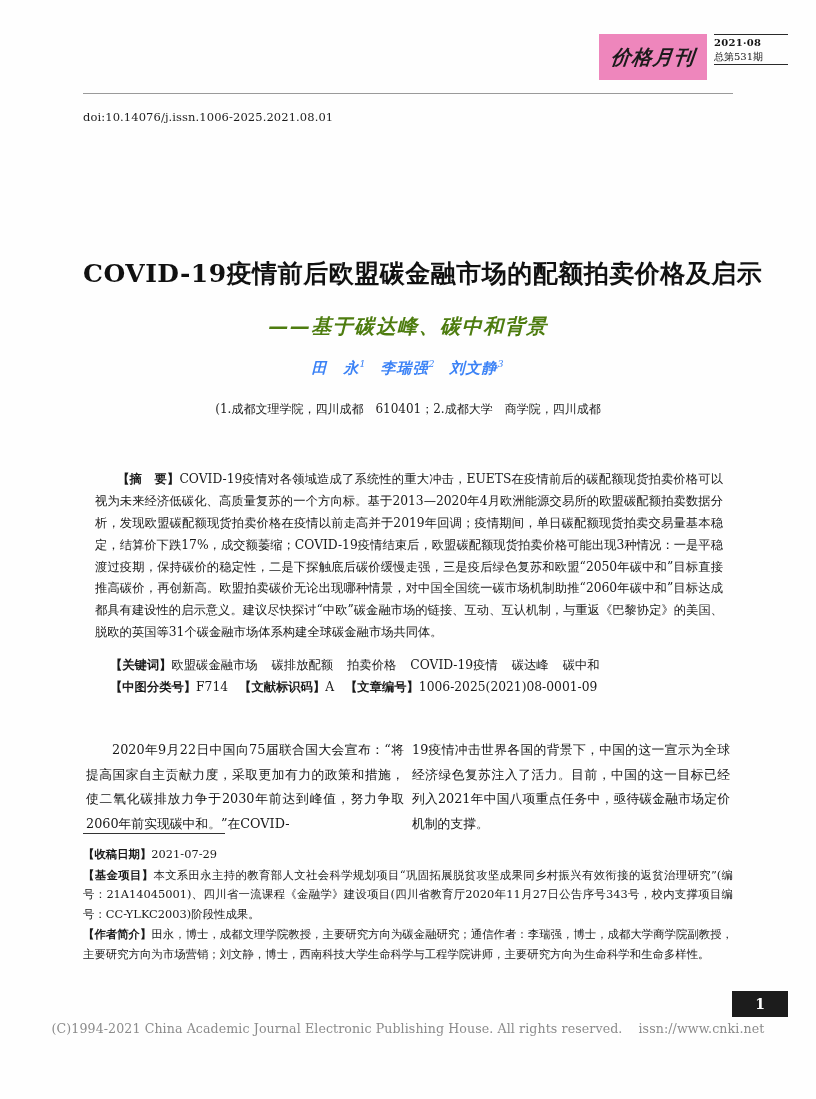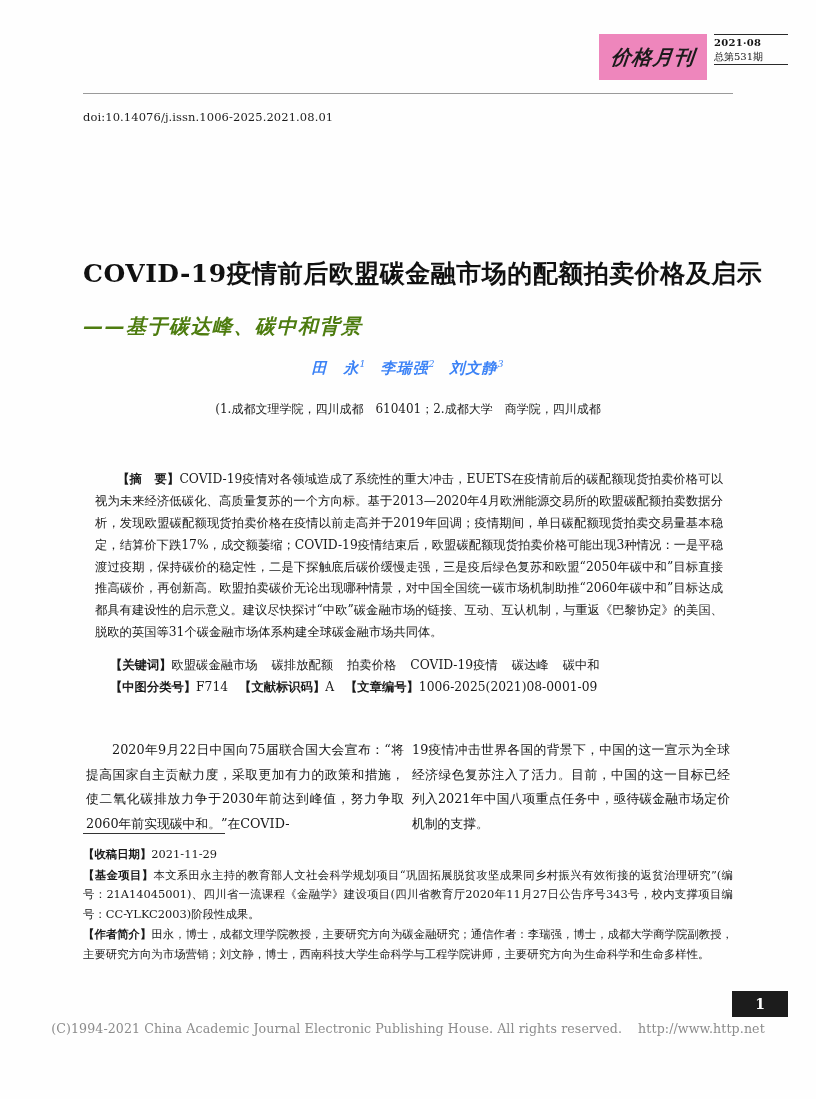--- a/index.html
+++ b/index.html
@@ -87,21 +87,21 @@
     letter-spacing: 0.1px;
     color: #1d1d1d;
   }
 
   
   .title-block {
     position: absolute;
     top: 258px;
     left: 83px;
     right: 83px;
-    text-align: left;
+    text-align: center;
   }
   .title-main {
     font-size: 25px;
     font-weight: bold;
     letter-spacing: 0.5px;
     color: #111;
     line-height: 1.3;
     white-space: nowrap;
   }
   .title-sub {
@@ -291,26 +291,26 @@
     <span class="seg"><span class="lbl">【中图分类号】</span><span>F714</span></span><span class="seg"><span class="lbl">【文献标识码】</span><span>A</span></span><span class="seg"><span class="lbl">【文章编号】</span><span>1006-2025(2021)08-0001-09</span></span>
   </div>
 
   <div class="body-cols">
     <div class="col"><span class="indent"></span><span>2020年9月22日中国向75届联合国大会宣布：“将提高国家自主贡献力度，采取更加有力的政策和措施，使二氧化碳排放力争于2030年前达到峰值，努力争取2060年前实现碳中和。”在COVID-</span></div>
     <div class="col"><span>19疫情冲击世界各国的背景下，中国的这一宣示为全球经济绿色复苏注入了活力。目前，中国的这一目标已经列入2021年中国八项重点任务中，亟待碳金融市场定价机制的支撑。</span></div>
   </div>
 
   <div class="fn-rule"></div>
   <div class="footnotes">
-    <p><span class="lbl">【收稿日期】</span><span>2021-11-29</span></p>
+    <p><span class="lbl">【收稿日期】</span><span>2021-07-29</span></p>
     <p><span class="lbl">【基金项目】</span><span>本文系田永主持的教育部人文社会科学规划项目“巩固拓展脱贫攻坚成果同乡村振兴有效衔接的返贫治理研究”(编号：21A14045001)、四川省一流课程《金融学》建设项目(四川省教育厅2020年11月27日公告序号343号，校内支撑项目编号：CC-YLKC2003)阶段性成果。</span></p>
     <p><span class="lbl">【作者简介】</span><span>田永，博士，成都文理学院教授，主要研究方向为碳金融研究；通信作者：李瑞强，博士，成都大学商学院副教授，主要研究方向为市场营销；刘文静，博士，西南科技大学生命科学与工程学院讲师，主要研究方向为生命科学和生命多样性。</span></p>
   </div>
 
   <div class="page-number">
     <span>1</span>
   </div>
 
   <div class="footer">
-    <span>(C)1994-2021 China Academic Journal Electronic Publishing House. All rights reserved.</span><span class="gap"></span><span>http://www.http.net</span>
+    <span>(C)1994-2021 China Academic Journal Electronic Publishing House. All rights reserved.</span><span class="gap"></span><span>issn://www.cnki.net</span>
   </div>
 
 </div>
 
 </body></html>

